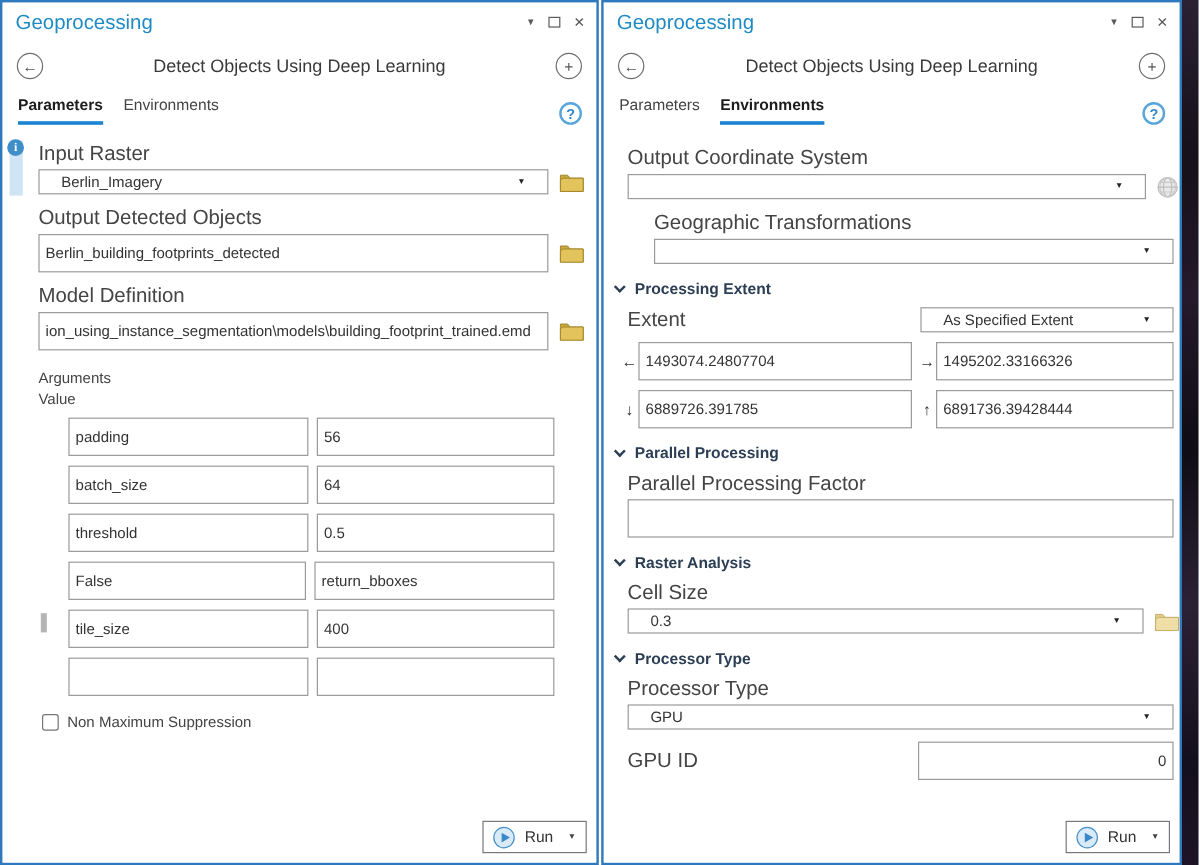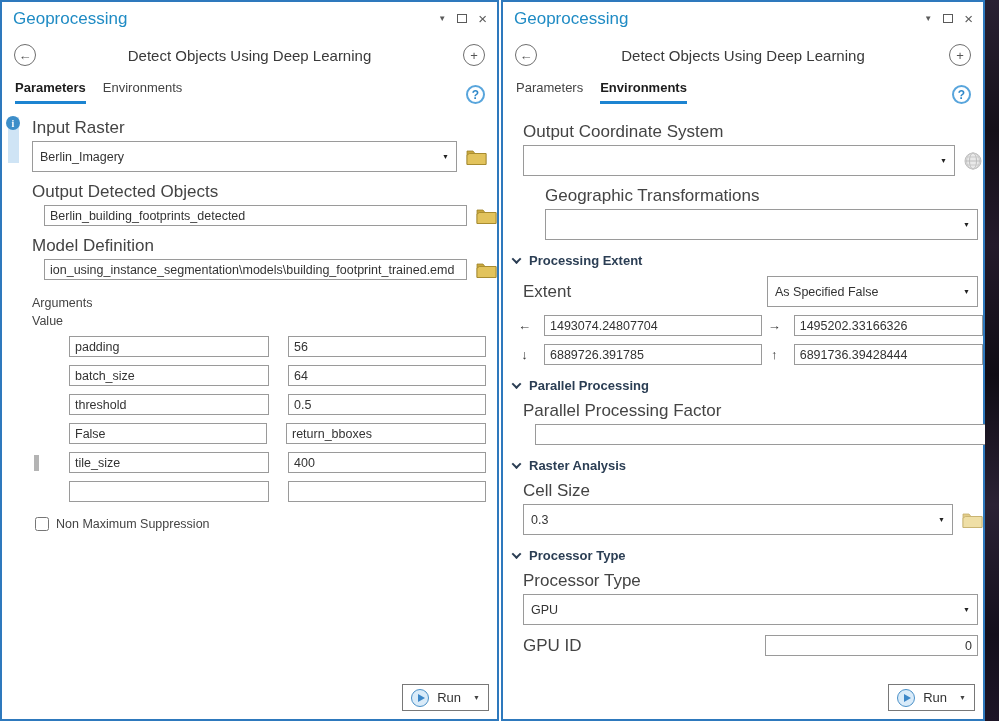--- a/index.html
+++ b/index.html
@@ -26,24 +26,24 @@
   .tool-title { flex:1; text-align:center; font-size:15px; color:#3a3a3a; }
 
   .tabsrow { display:flex; align-items:flex-end; gap:17px; padding:10px 12px 0 13px; }
   .tab { font-size:13px; color:#444; padding-bottom:6px; border-bottom:3px solid transparent; }
   .tab.active { font-weight:bold; color:#1c1c1c; border-bottom-color:#1c84d1; }
   .help-btn { margin-left:auto; width:19px; height:19px; border:2px solid #58a5dc; border-radius:50%;
     color:#2f88c9; font-size:12px; font-weight:bold; display:flex; align-items:center; justify-content:center; }
 
   
   .flabel { font-size:17px; color:#444; margin-bottom:3px; }
-  .tinput { border:1px solid #9a9a9a; height:21px; font-size:12.5px; padding:0 5px;
-    font-family:"Liberation Sans",sans-serif; color:#333; background:#fff; outline:none;margin-left:12px; }
-  .combo { border:1px solid #9a9a9a; height:31px; background:#fff; display:flex;
-    align-items:center; justify-content:space-between; padding:0 7px; font-size:12.5px; color:#333; }
+  .tinput { border:1px solid #9a9a9a; height:32px; font-size:12.5px; padding:0 5px;
+    font-family:"Liberation Sans",sans-serif; color:#333; background:#fff; outline:none; }
+  .combo { border:1px solid #9a9a9a; height:21px; background:#fff; display:flex;
+    align-items:center; justify-content:space-between; padding:0 18px; font-size:12.5px; color:#333; }
   .combo-arrow { font-size:7px; color:#222; }
   .num-right { text-align:right; }
 
   .folder-btn { flex:0 0 auto; display:flex; align-items:center; }
   .globe-btn { flex:0 0 auto; display:flex; align-items:center; }
 
   
   .content { position:relative; }
   .fgroup { position:relative; margin:10px 0 0 30px; }
   .frow { display:flex; align-items:center; gap:9px; }
@@ -287,21 +287,21 @@
 
       <div class="section">
         <div class="sec-header">
           <span class="chev-icon"></span>
           <span class="sec-title">Processing Extent</span>
         </div>
         <div class="sec-body">
           <div class="extent-head">
             <span class="flabel">Extent</span>
             <div class="combo w-mode">
-              <span>As Specified False</span>
+              <span>As Specified Extent</span>
               <span class="combo-arrow">▼</span>
             </div>
           </div>
           <div class="ext-row">
             <span class="ext-arrow">←</span>
             <input class="tinput w-ext-a" value="1493074.24807704" style="">
             <span class="ext-gap"></span>
             <span class="ext-arrow">→</span>
             <input class="tinput w-ext-b" value="1495202.33166326" style="">
           </div>

